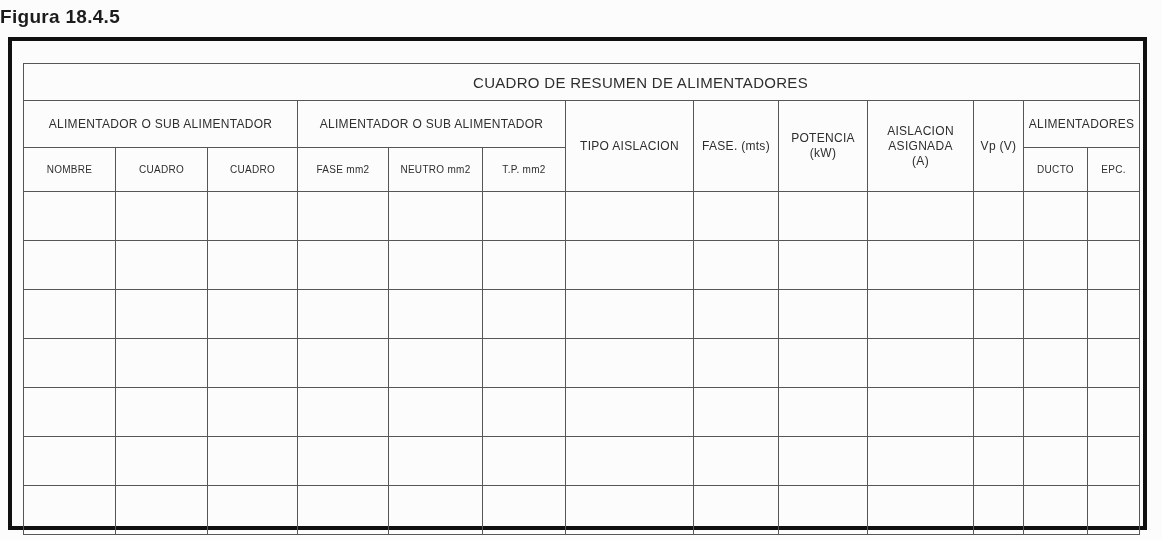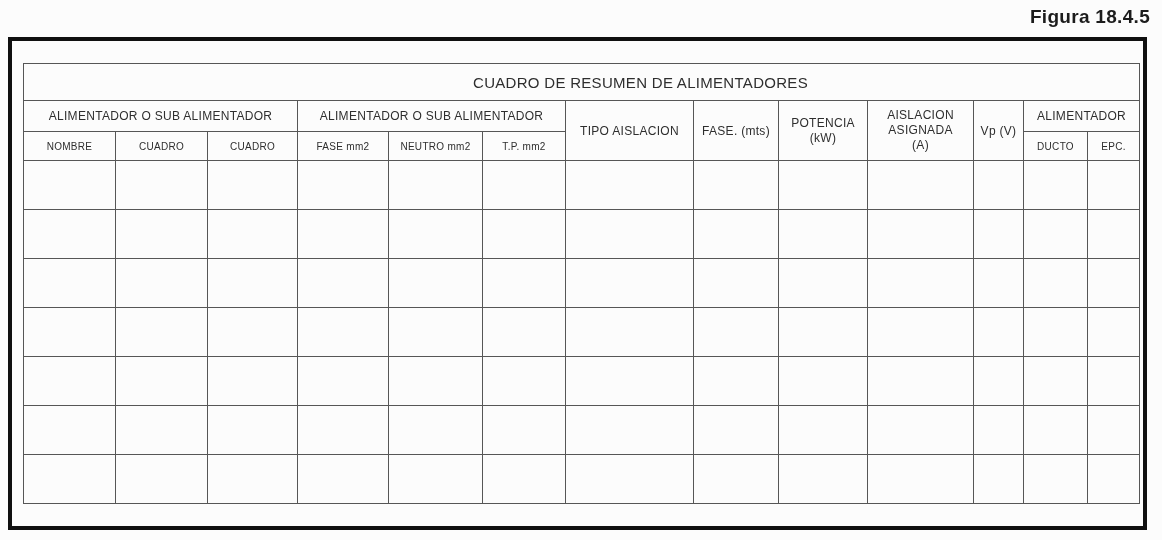--- a/index.html
+++ b/index.html
@@ -6,21 +6,21 @@
   html, body {
     width: 1162px; height: 540px;
     background: #fcfcfc;
     font-family: "Liberation Sans", "DejaVu Sans", sans-serif;
     overflow: hidden;
     position: relative;
   }
   .figure-caption {
     position: absolute;
     top: 6px; left: 0; width: 1150px;
-    text-align: right;
+    text-align: left;
     font-size: 19px;
     font-weight: bold;
     color: #1c1c1c;
     letter-spacing: 0.3px;
   }
   .outer-frame {
     position: absolute;
     left: 8px; top: 37px;
     width: 1139px; height: 493px;
     border: 4px solid #101010;
@@ -49,21 +49,21 @@
   td.c-title {
     font-size: 15px;
     letter-spacing: 0.3px;
     padding-left: 118px; 
     color: #333;
   }
   td.c-group, td.c-sub, td.c-span {
     font-size: 12px;
     letter-spacing: 0.3px;
     color: #3a3a3a;
-    padding: 0 1px;
+    padding: 16px 1px;
   }
   td.c-span .line { line-height: 15px; }
   td.c-sub { font-size: 10px; }
 </style>
 </head>
 <body>
 
 <div class="figure-caption">Figura 18.4.5</div>
 
 <div class="outer-frame"></div>
@@ -96,21 +96,21 @@
       <td class="c-span" rowspan="2">
         <div class="line">POTENCIA</div>
         <div class="line">(kW)</div>
       </td>
       <td class="c-span" rowspan="2">
         <div class="line">AISLACION</div>
         <div class="line">ASIGNADA</div>
         <div class="line">(A)</div>
       </td>
       <td class="c-span" rowspan="2">Vp (V)</td>
-      <td class="c-group" colspan="2">ALIMENTADOR</td>
+      <td class="c-group" colspan="2">ALIMENTADORES</td>
     </tr>
     <tr class="r-sub">
       <td class="c-sub">NOMBRE</td>
       <td class="c-sub">CUADRO</td>
       <td class="c-sub">CUADRO</td>
       <td class="c-sub">FASE mm2</td>
       <td class="c-sub">NEUTRO mm2</td>
       <td class="c-sub">T.P. mm2</td>
       <td class="c-sub">DUCTO</td>
       <td class="c-sub">EPC.</td>

